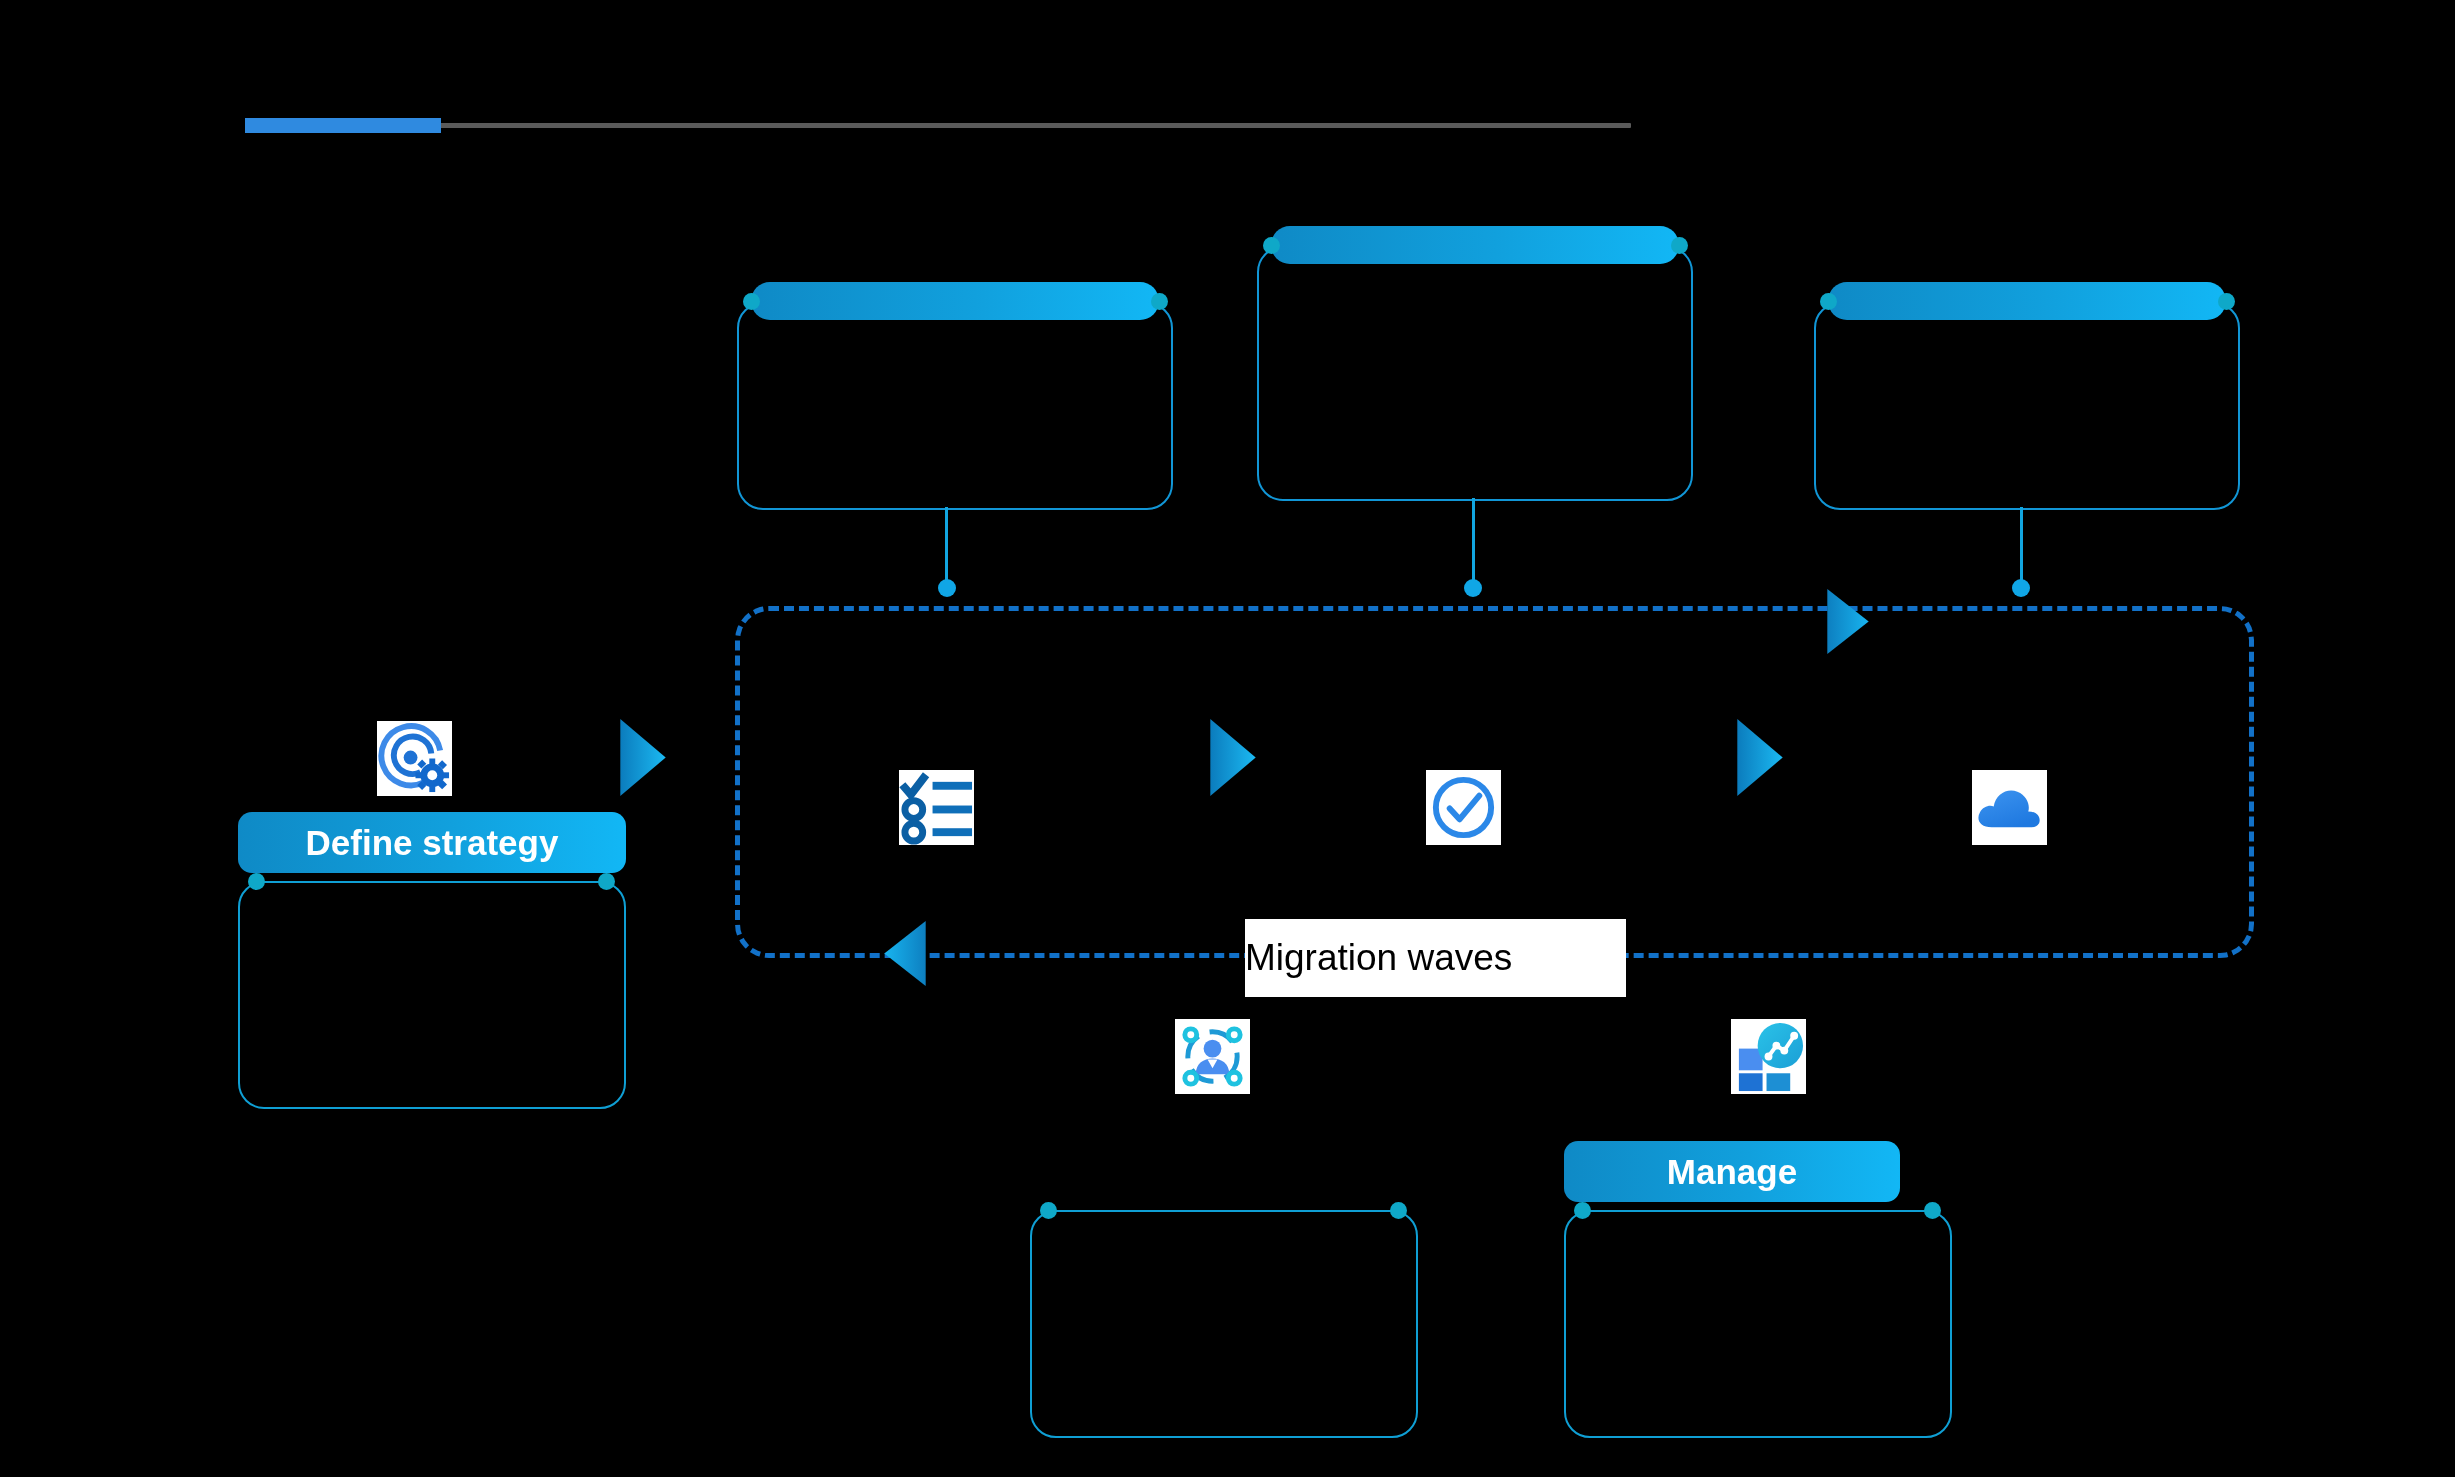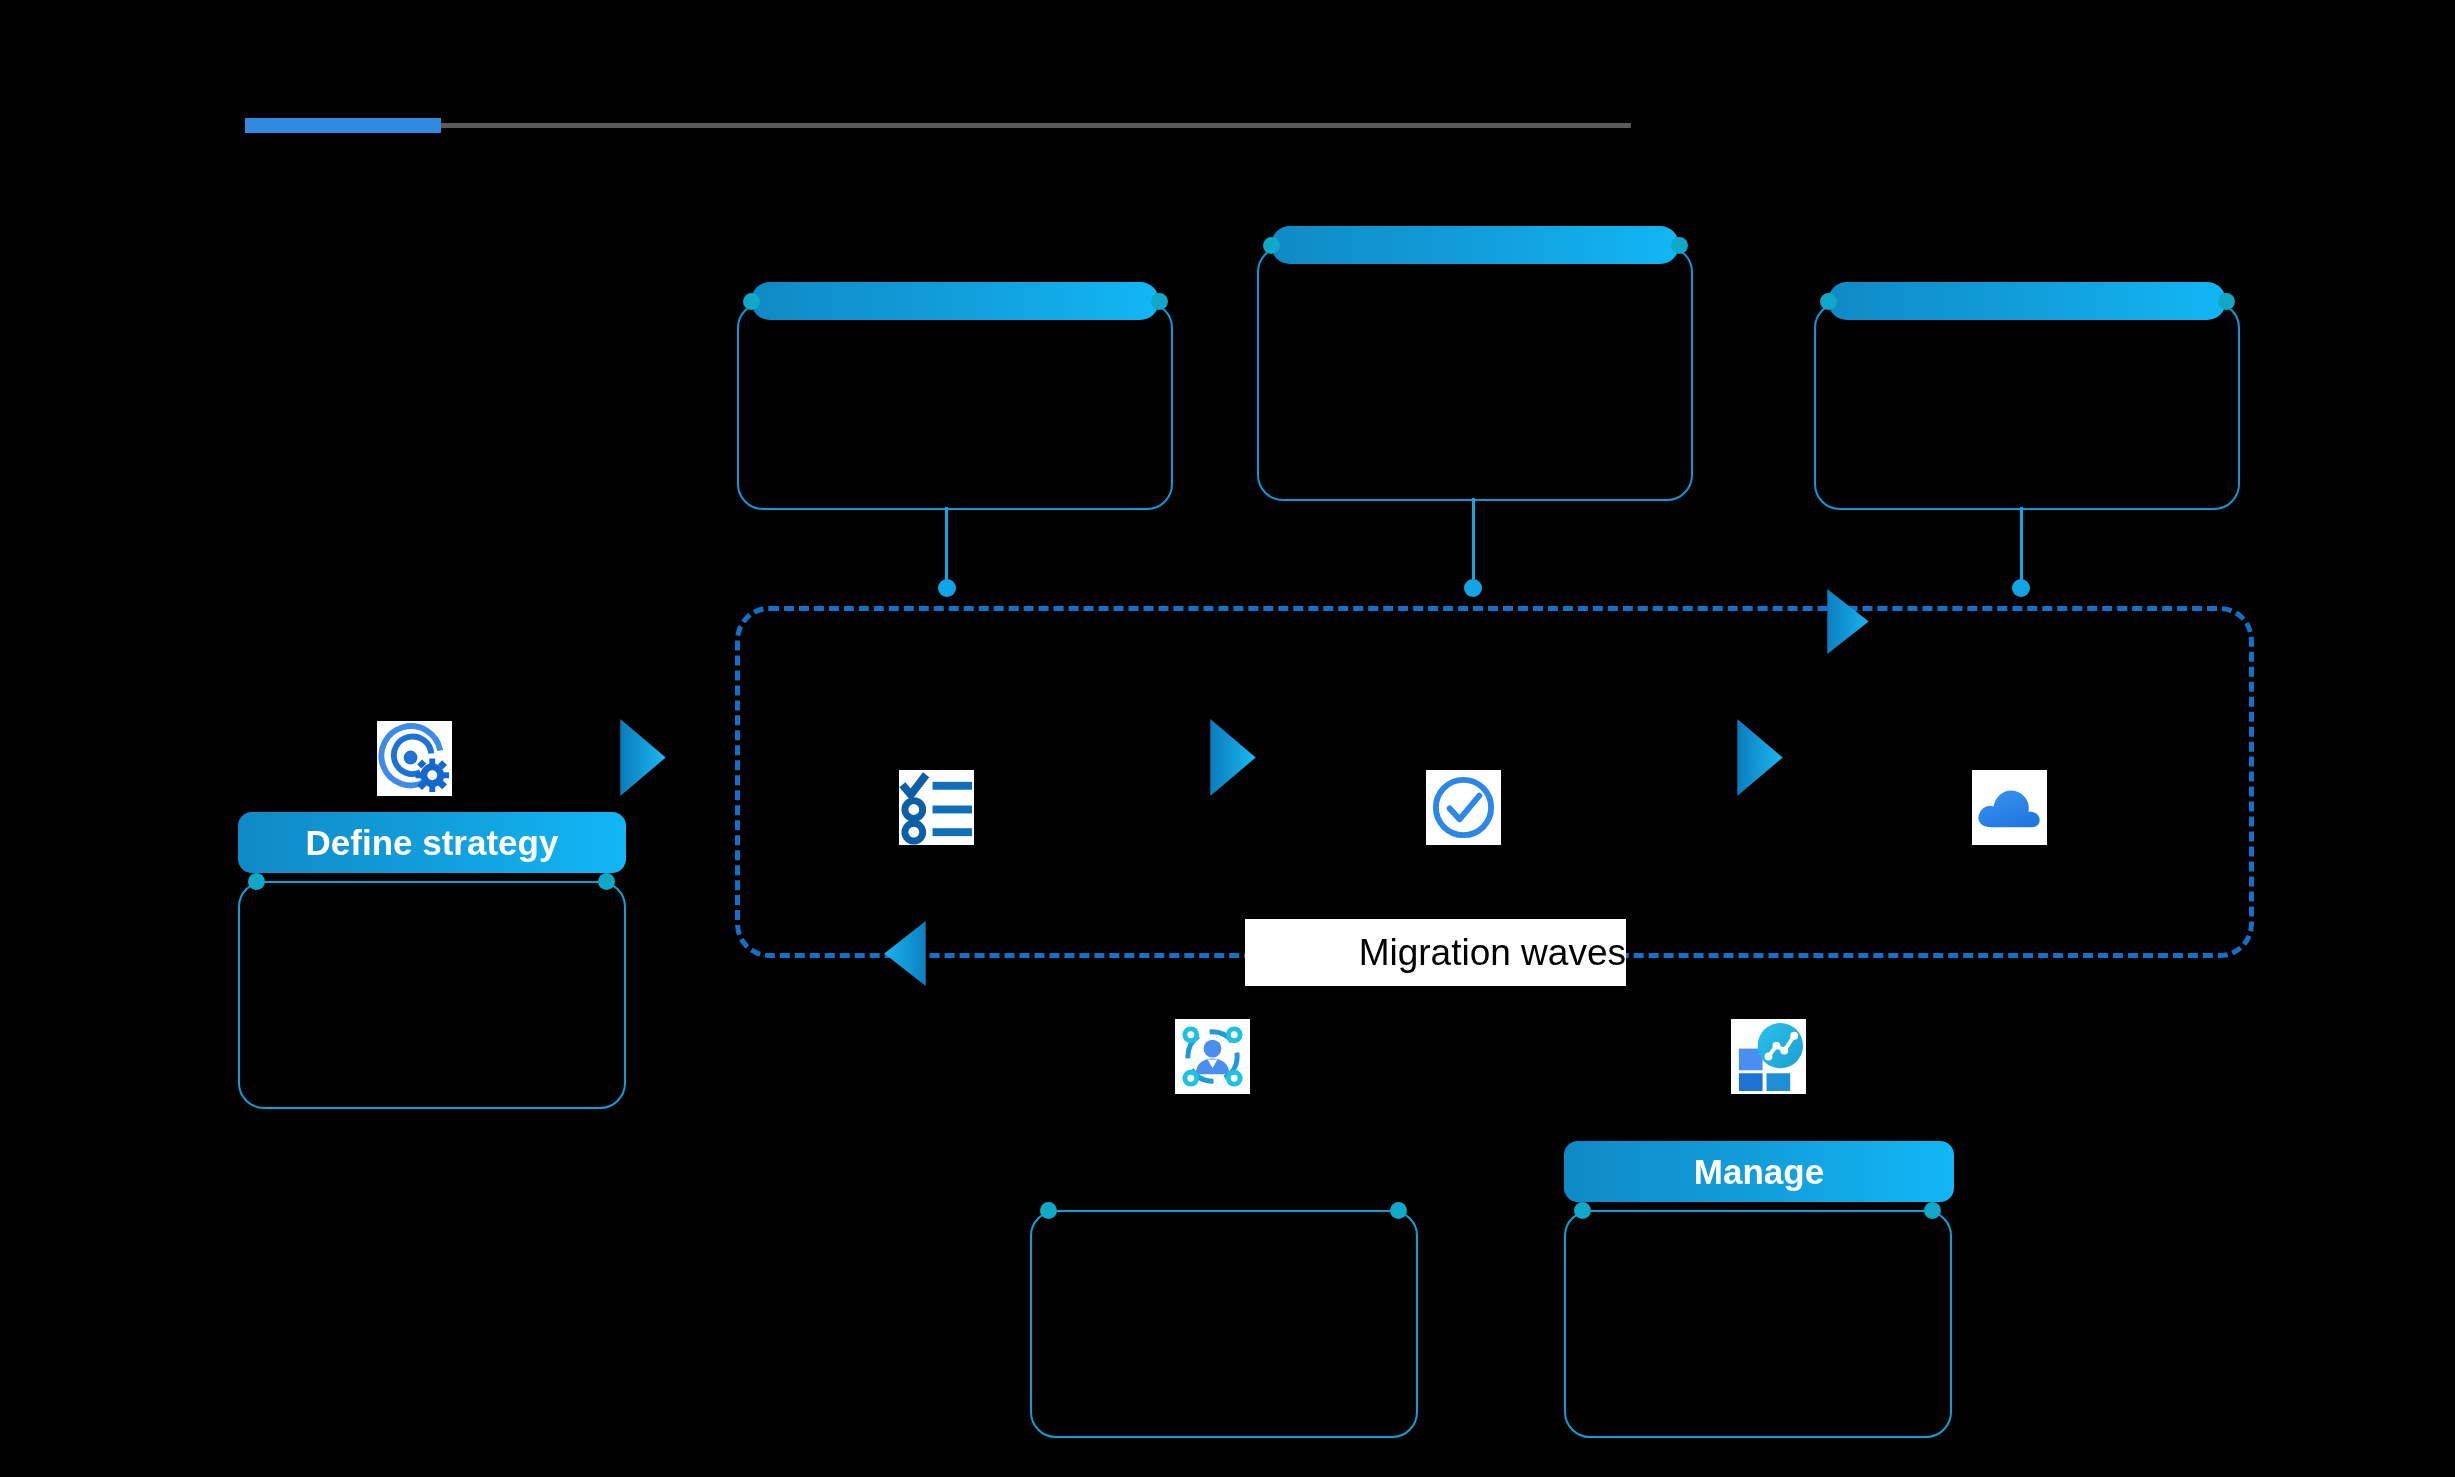--- a/index.html
+++ b/index.html
@@ -120,27 +120,27 @@
     border: 5px dashed #1271c8;
     border-radius: 34px;
     box-sizing: border-box;
     z-index: 2;
   }
   .wave-label {
     position: absolute;
     left: 1245px;
     top: 919px;
     width: 381px;
-    height: 67px;
+    height: 78px;
     background: #ffffff;
     color: #000000;
     font-size: 37px;
     display: flex;
     align-items: center;
-    justify-content: flex-end;
+    justify-content: flex-start;
     z-index: 9;
   }
 
   
   .tri {
     position: absolute;
     z-index: 7;
   }
   .tri svg { display: block; }
 
@@ -370,21 +370,21 @@
       <circle cx="50" cy="27" r="23" fill="url(#gAn)"></circle>
       <path d="M38 38 L46 27 L54 32 L64 17" stroke="#ffffff" stroke-width="4" fill="none" stroke-linecap="round" stroke-linejoin="round"></path>
       <circle cx="38" cy="38" r="4" fill="#ffffff"></circle>
       <circle cx="46" cy="27" r="4" fill="#ffffff"></circle>
       <circle cx="54" cy="32" r="4" fill="#ffffff"></circle>
       <circle cx="64" cy="17" r="4" fill="#ffffff"></circle>
     </svg>
   </div>
 
   <div class="card" style="left:1564px; top:1141px; width:388px; height:297px;">
-    <div class="card-header" style="left:0px; top:0px; width:390px; height:61px; border-radius:14px; font-size:35px;">
+    <div class="card-header" style="left:0px; top:0px; width:336px; height:61px; border-radius:14px; font-size:35px;">
       <span>Manage</span>
     </div>
     <div class="card-body" style="left:0px; top:69px; width:388px; height:228px;">
       <span></span>
     </div>
     <div class="node-dot" style="left:10px; top:61px;"></div>
     <div class="node-dot" style="left:360px; top:61px;"></div>
   </div>
 
 </div>

